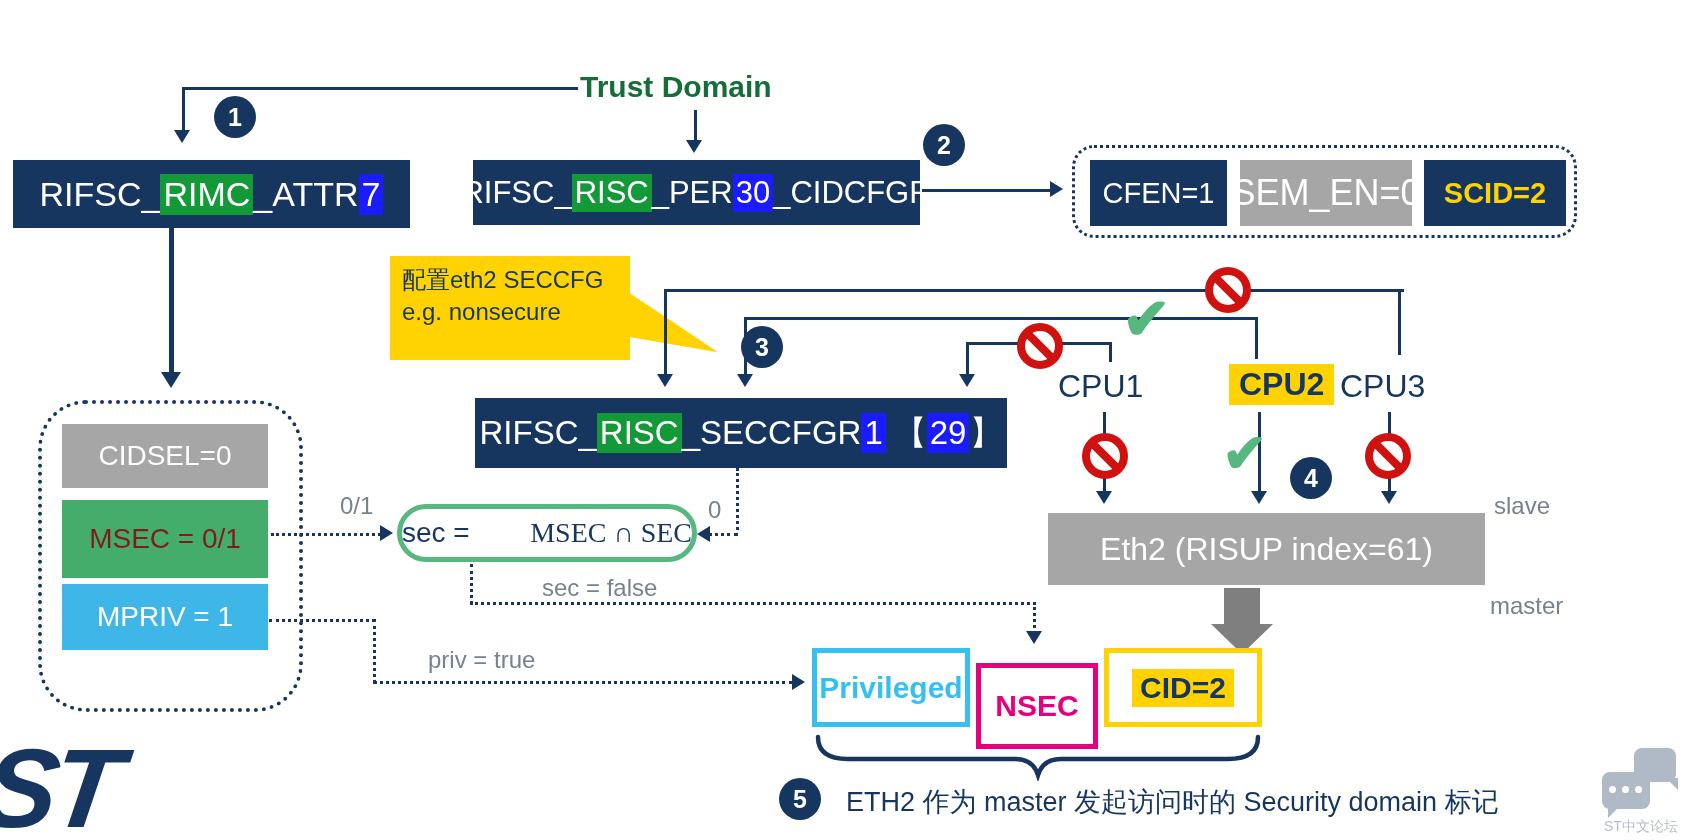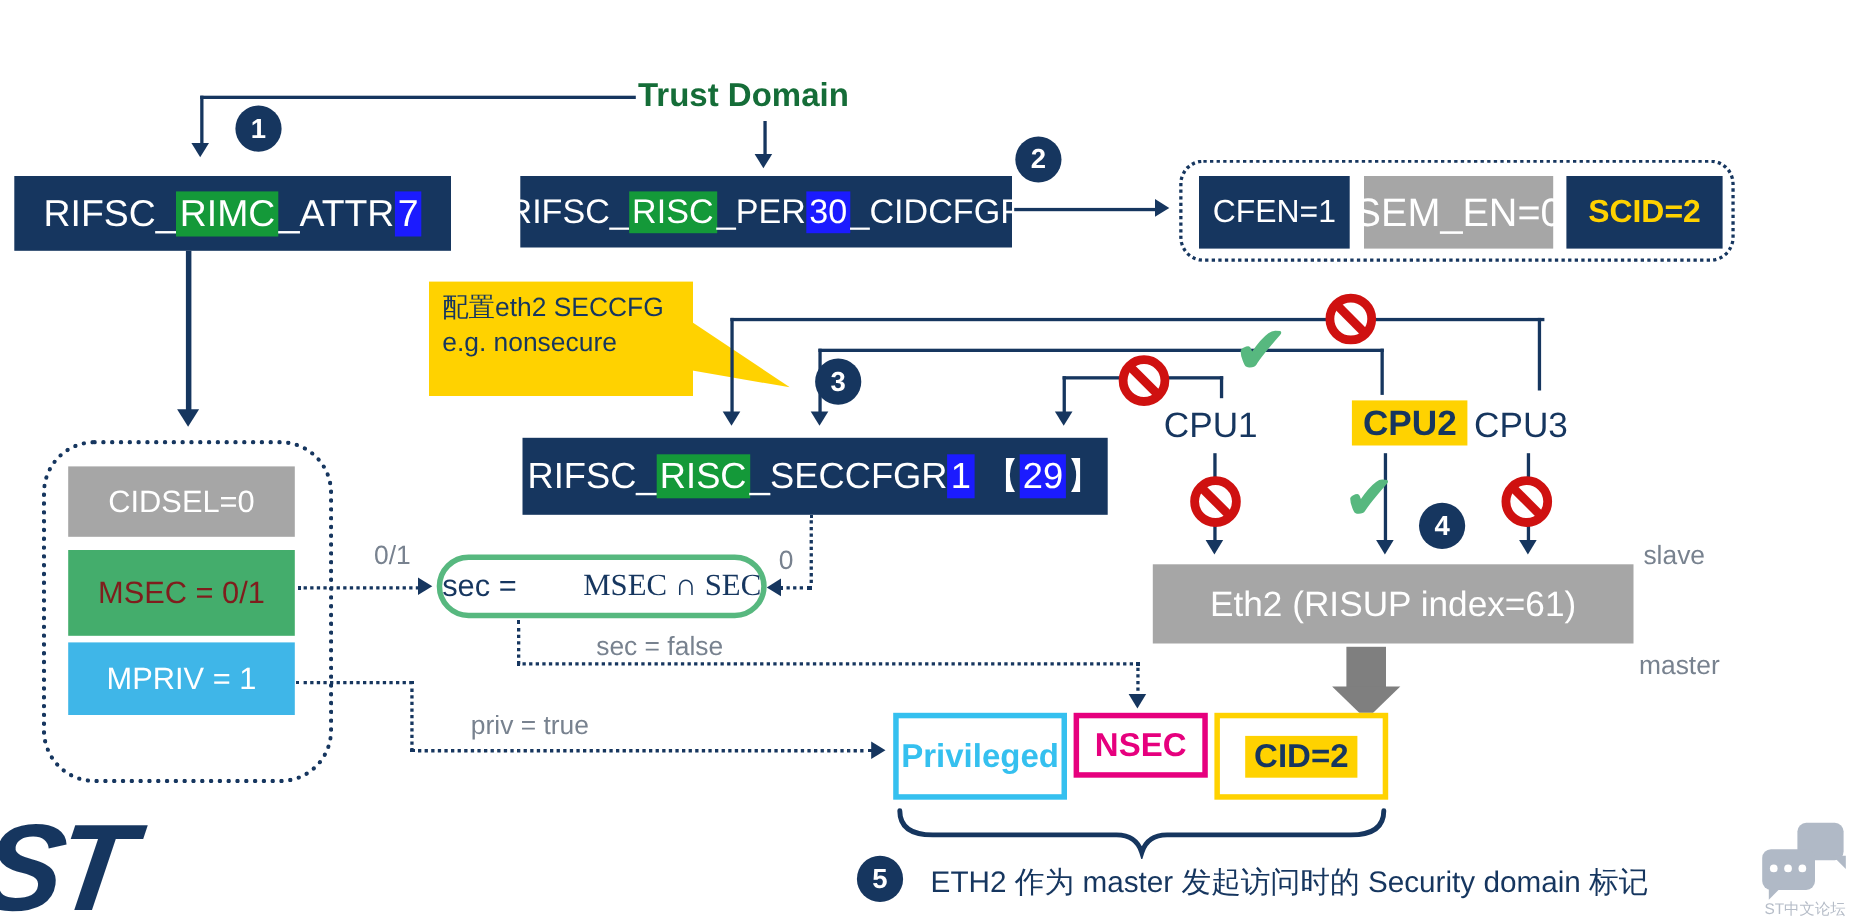--- a/index.html
+++ b/index.html
@@ -163,21 +163,21 @@
   <div class="dh" style="left:269px;top:619px;width:106px;"></div>
   <div class="dv" style="left:373px;top:619px;height:64px;"></div>
   <div class="glabel" style="left:428px;top:646px;">priv = true</div>
   <div class="dh" style="left:373px;top:681px;width:420px;"></div>
   <div class="ah-r" style="left:792px;top:674px;"></div>
 
   <div class="abs" style="left:1224px;top:588px;width:36px;height:38px;background:#7f7f7f;"></div>
   <div class="abs" style="left:1211px;top:624px;width:0;height:0;border-left:31px solid transparent;border-right:31px solid transparent;border-top:30px solid #7f7f7f;"></div>
 
   <div class="resultbox" style="left:812px;top:648px;width:158px;height:79px;border:5px solid var(--cyan);color:var(--cyan);">Privileged</div>
-  <div class="resultbox" style="left:976px;top:648px;width:122px;height:59px;border:5px solid var(--pink);color:var(--pink);">NSEC</div>
+  <div class="resultbox" style="left:976px;top:663px;width:122px;height:86px;border:5px solid var(--pink);color:var(--pink);">NSEC</div>
   <div class="resultbox" style="left:1104px;top:648px;width:158px;height:79px;border:5px solid var(--yellow);">
     <span style="background:var(--yellow);color:var(--navy);padding:2px 8px;">CID=2</span>
   </div>
 
   <svg class="abs" style="left:808px;top:733px;" width="460" height="48" viewBox="0 0 460 48">
     <path d="M10,4 Q10,26 40,26 L207,26 Q225,26 230,42 Q235,26 253,26 L420,26 Q450,26 450,4" fill="none" stroke="#16365f" stroke-width="4.5" stroke-linecap="round"></path>
   </svg>
   <div class="stepc" style="left:779px;top:778px;">5</div>
   <div class="abs" style="left:846px;top:784px;font-size:27px;color:var(--navy);white-space:nowrap;">ETH2 作为 master 发起访问时的 Security domain 标记</div>
 

